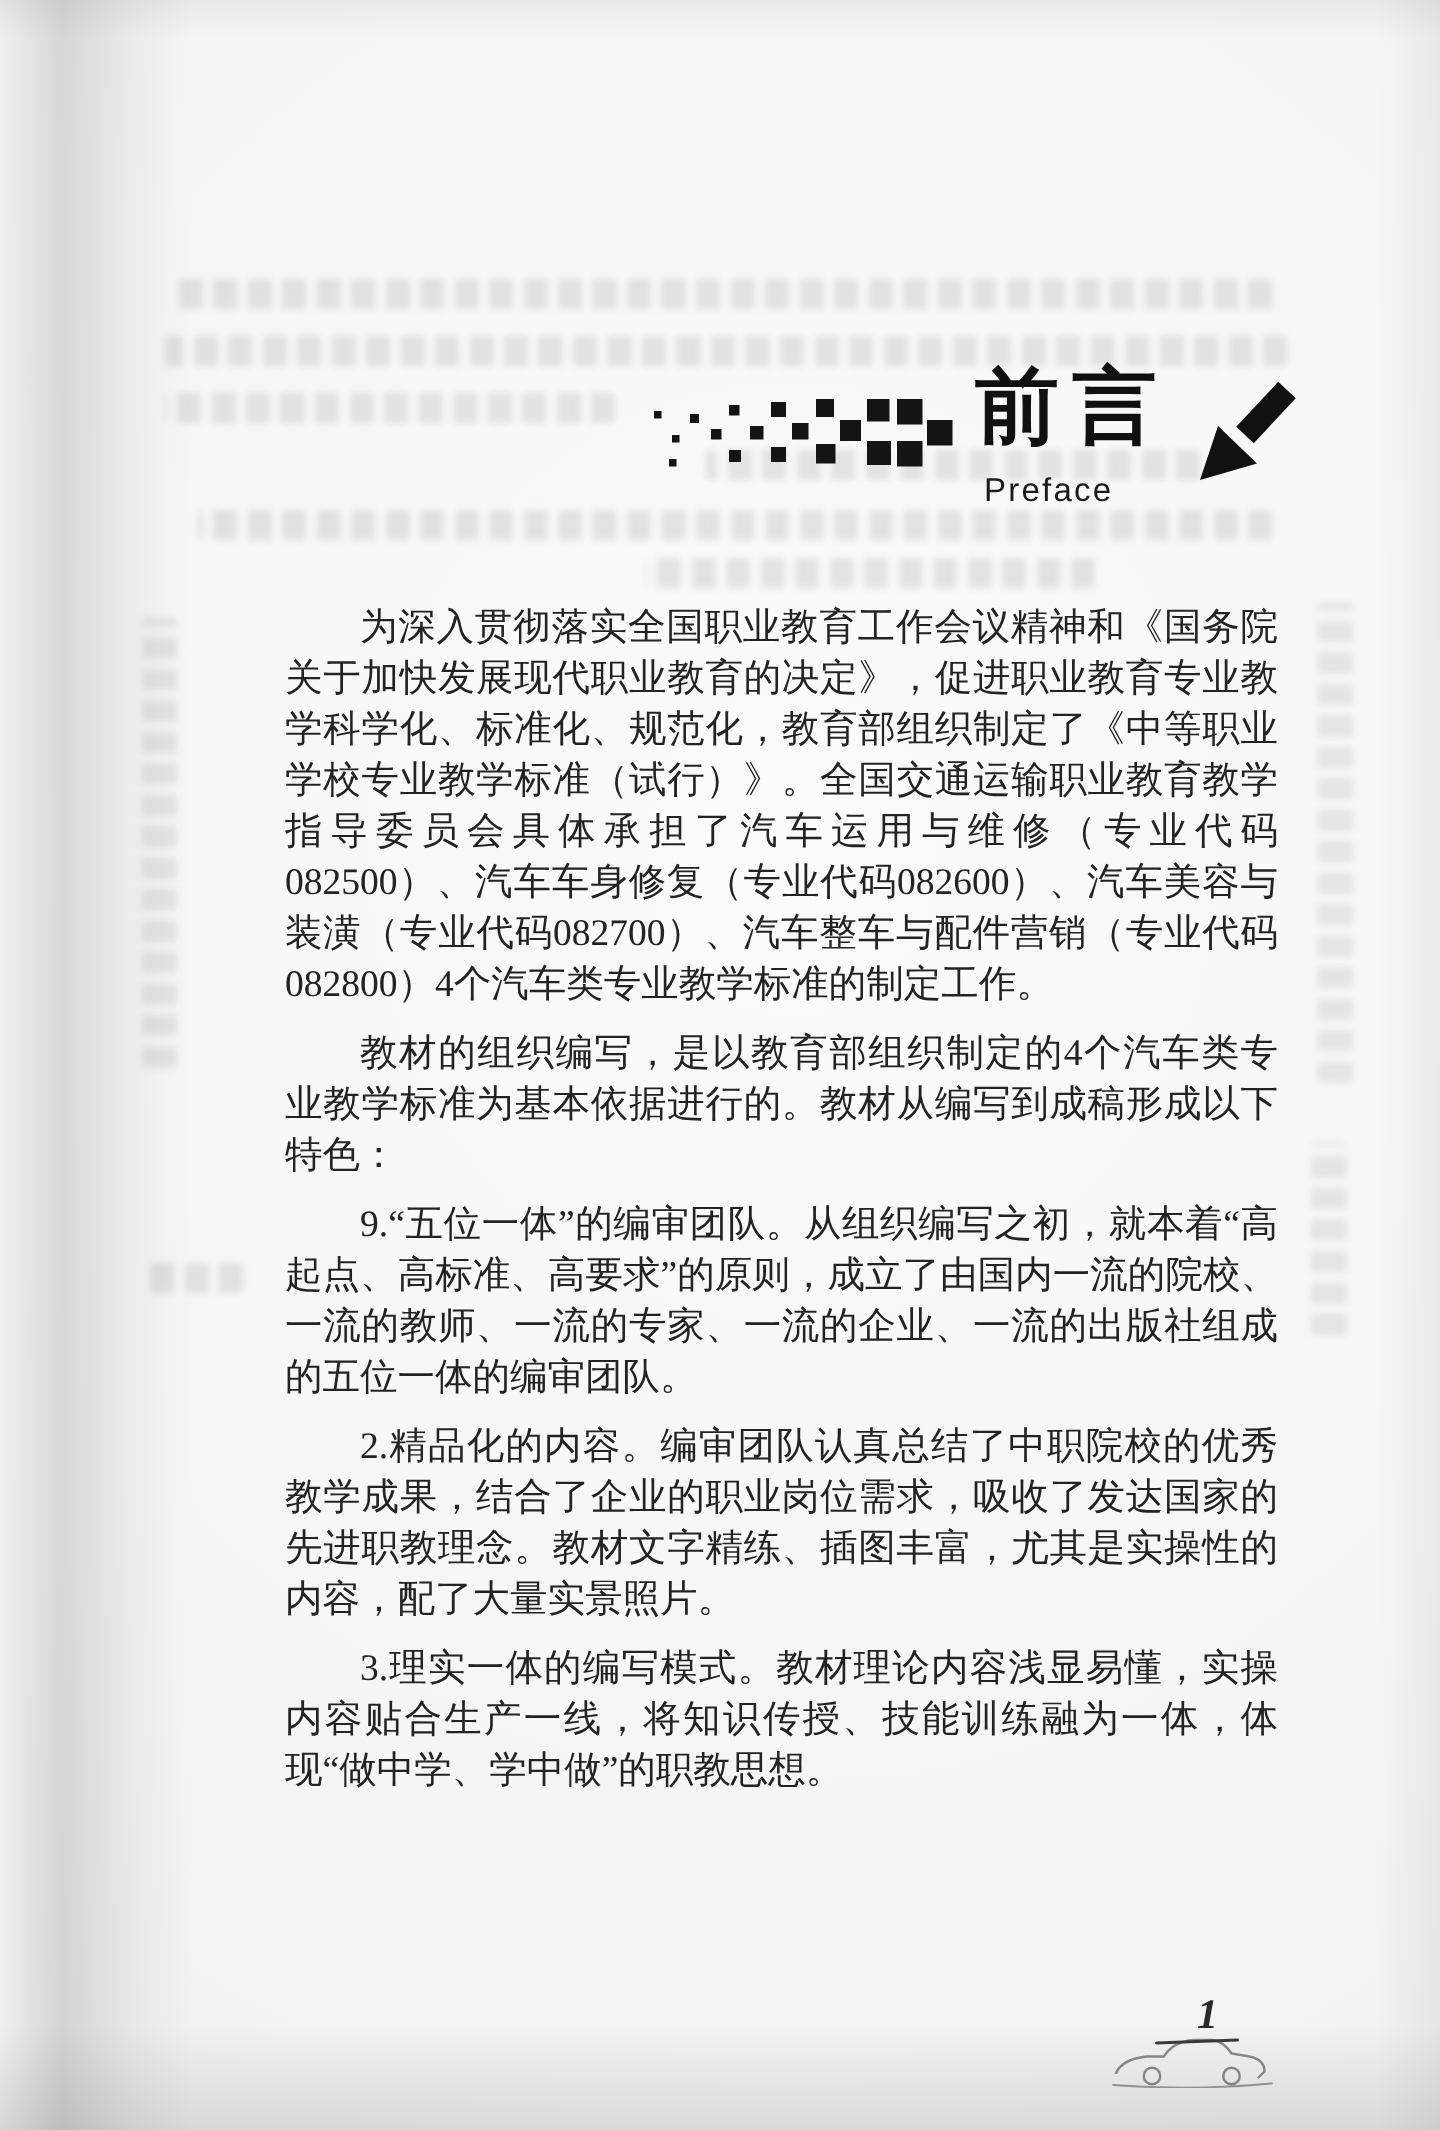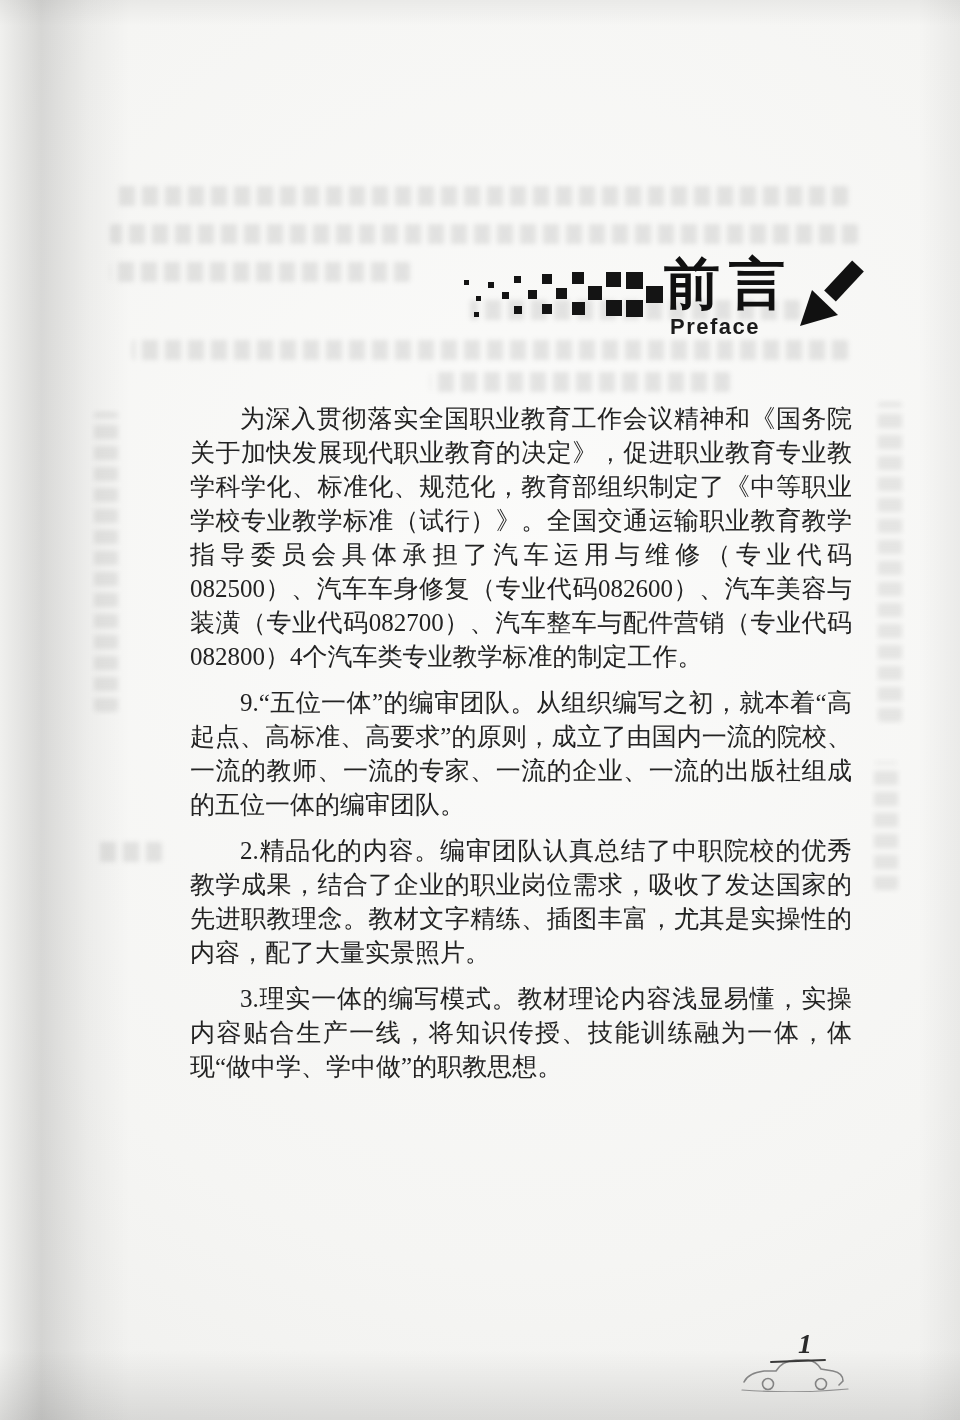--- a/index.html
+++ b/index.html
@@ -34,31 +34,31 @@
     background:repeating-linear-gradient(90deg, rgba(110,110,110,.32) 0 16px, rgba(110,110,110,0) 16px 23px);
   }
   .bleed-v{
     position:absolute;z-index:1;width:24px;opacity:.45;border-radius:3px;
     filter:blur(2.5px);
     background:repeating-linear-gradient(0deg, rgba(110,110,110,.30) 0 14px, rgba(110,110,110,0) 14px 21px);
   }
 
   
   .preface-header{
-    position:absolute;top:256px;right:90px;z-index:2;
-    display:flex;align-items:center;
+    position:absolute;top:244px;right:90px;z-index:2;
+    display:flex;align-items:center;gap:14px;
   }
   .pixels{display:block;}
   .titles{display:flex;flex-direction:column;}
   .title-cn{
     margin:0;font-size:56px;line-height:1;font-weight:700;color:#101010;
     letter-spacing:9px;white-space:nowrap;
   }
   .title-en{
-    margin-top:2px;padding-left:6px;font-size:22px;font-weight:700;
+    margin-top:14px;padding-left:6px;font-size:22px;font-weight:400;
     letter-spacing:1.5px;color:#1b1b1b;
     font-family:"Liberation Sans","DejaVu Sans",sans-serif;
   }
   .arrow{display:block;margin-left:2px;margin-top:-6px;}
 
   
   .content{
     position:absolute;top:390px;left:178px;width:686px;z-index:2;
     font-size:25px;line-height:34px;color:#232323;
     text-align:justify;
@@ -127,20 +127,21 @@
       <div class="title-en">Preface</div>
     </div>
     <svg class="arrow" width="74" height="78" viewBox="0 0 74 78" aria-hidden="true">
       <line x1="62" y1="10" x2="34" y2="40" stroke="#111" stroke-width="16"></line>
       <polygon points="4,70 42,59 16,34" fill="#111"></polygon>
     </svg>
   </header>
 
   <main class="content">
     <p>为深入贯彻落实全国职业教育工作会议精神和《国务院关于加快发展现代职业教育的决定》，促进职业教育专业教学科学化、标准化、规范化，教育部组织制定了《中等职业学校专业教学标准（试行）》。全国交通运输职业教育教学指导委员会具体承担了汽车运用与维修（专业代码082500）、汽车车身修复（专业代码082600）、汽车美容与装潢（专业代码082700）、汽车整车与配件营销（专业代码082800）4个汽车类专业教学标准的制定工作。</p>
+    <p>教材的组织编写，是以教育部组织制定的4个汽车类专业教学标准为基本依据进行的。教材从编写到成稿形成以下特色：</p>
     <p>9.“五位一体”的编审团队。从组织编写之初，就本着“高起点、高标准、高要求”的原则，成立了由国内一流的院校、一流的教师、一流的专家、一流的企业、一流的出版社组成的五位一体的编审团队。</p>
     <p>2.精品化的内容。编审团队认真总结了中职院校的优秀教学成果，结合了企业的职业岗位需求，吸收了发达国家的先进职教理念。教材文字精练、插图丰富，尤其是实操性的内容，配了大量实景照片。</p>
     <p>3.理实一体的编写模式。教材理论内容浅显易懂，实操内容贴合生产一线，将知识传授、技能训练融为一体，体现“做中学、学中做”的职教思想。</p>
   </main>
 
   <div class="page-footer">
     <svg class="car" width="122" height="48" viewBox="0 0 122 48" aria-hidden="true">
       <path d="M10 38 Q14 29 30 27 L42 27 Q48 17 62 16 L74 16 Q82 17 87 25 L99 27 Q109 29 109 37 L105 41" fill="none" stroke="#8a8a8a" stroke-width="1.6" stroke-linecap="round"></path>
       <circle cx="34" cy="40" r="5.5" fill="none" stroke="#8a8a8a" stroke-width="1.6"></circle>
       <circle cx="87" cy="40" r="5.5" fill="none" stroke="#8a8a8a" stroke-width="1.6"></circle>

